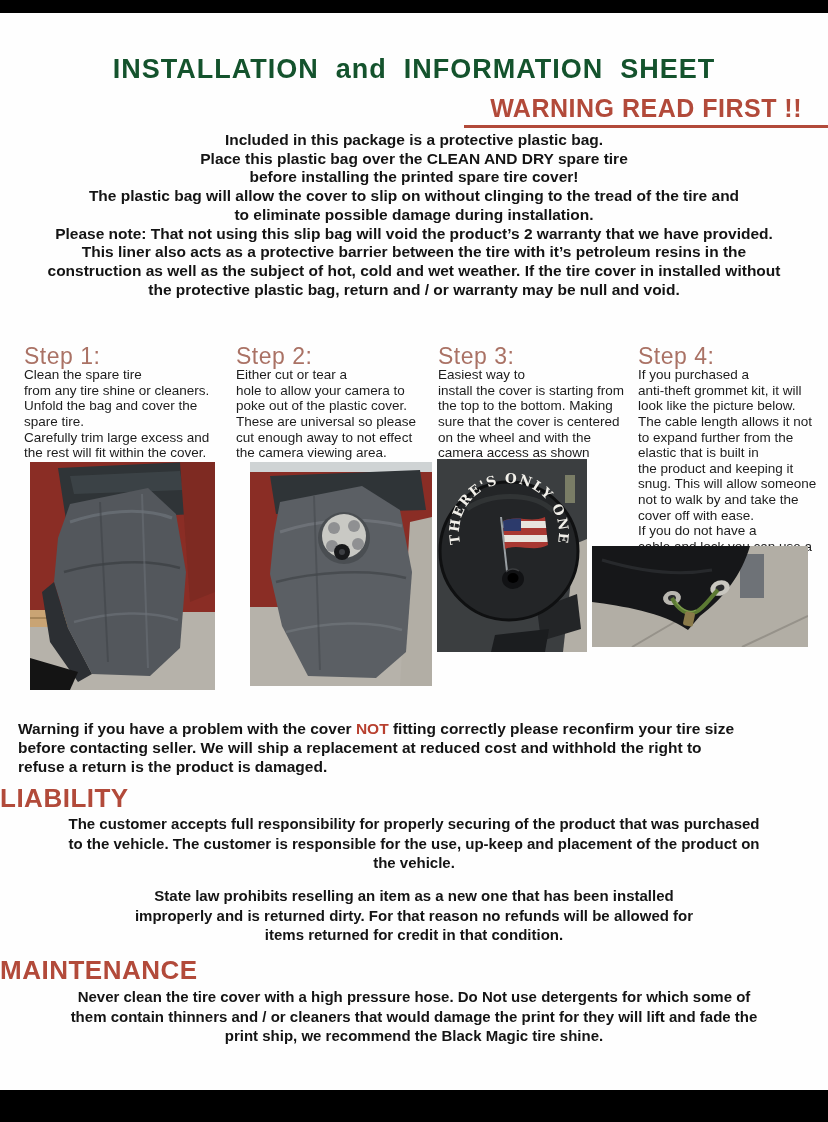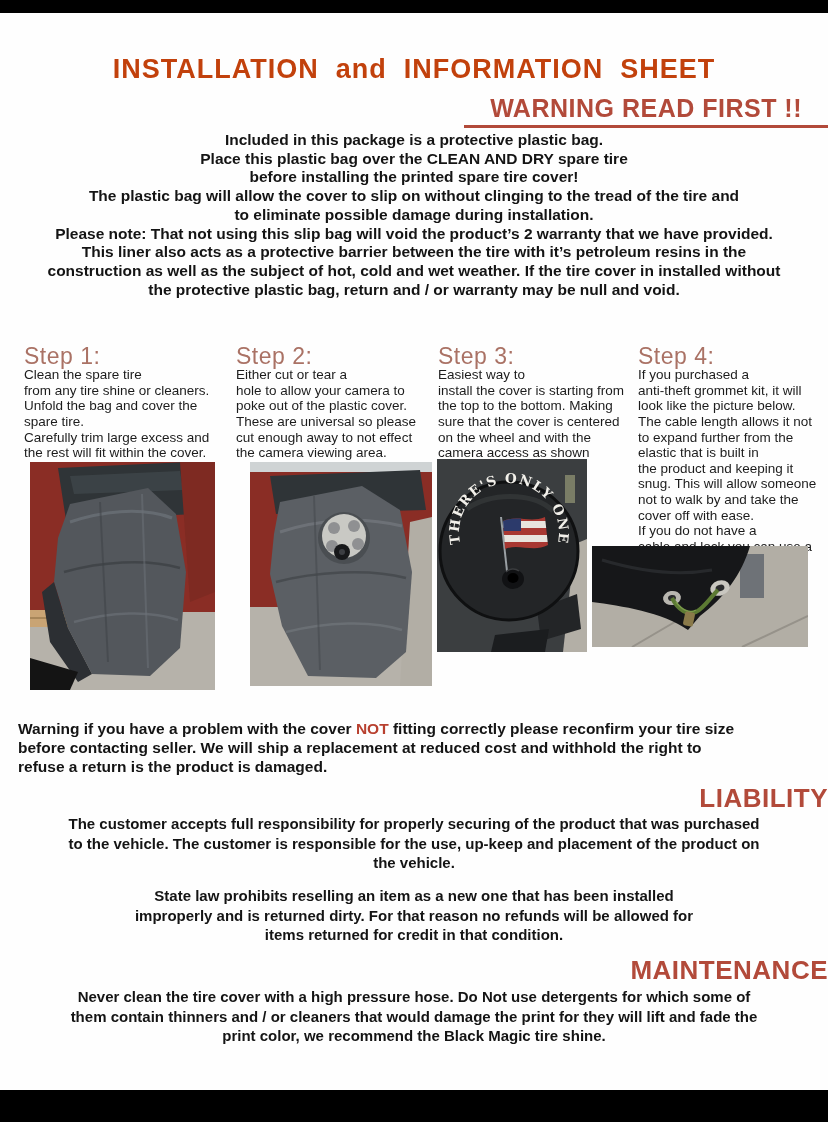--- a/index.html
+++ b/index.html
@@ -3,21 +3,21 @@
 <meta charset="utf-8">
 <style>
   * { margin:0; padding:0; box-sizing:border-box; }
   body { background:#ffffff; font-family:"Liberation Sans", sans-serif; }
   .page { position:relative; width:828px; height:1122px; background:#fefefe; overflow:hidden; margin:0 auto; }
   .bar { position:absolute; left:0; width:828px; background:#000; }
   .bar-top { top:0; height:13px; }
   .bar-bottom { top:1090px; height:32px; }
 
   .doc-title { position:absolute; top:54px; left:0; width:828px; text-align:center;
-    font-size:27px; font-weight:bold; color:#c2410c; letter-spacing:1px; white-space:pre; }
+    font-size:27px; font-weight:bold; color:#14532d; letter-spacing:1px; white-space:pre; }
   .warning-banner { position:absolute; top:94px; left:0; width:828px; text-align:right; }
   .warning-banner span { display:inline-block; font-size:25px; font-weight:bold; color:#b24a3a;
     border-bottom:3px solid #b24a3a; padding:0 26px 2px 26px; letter-spacing:0.5px; }
 
   .intro { position:absolute; top:131px; left:14px; width:800px; text-align:center;
     font-size:15.5px; font-weight:bold; color:#141414; line-height:18.7px; white-space:pre-line; }
 
   .step { position:absolute; font-size:13.5px; line-height:15.6px; color:#1c1c1c; white-space:pre-line; }
   .step-label { font-size:23px; color:#aa7265; letter-spacing:0.5px; }
   .step1 { left:24px;  top:333px; width:214px; }
@@ -29,21 +29,21 @@
   .photo svg { display:block; }
   .photo1 { left:30px;  top:462px; width:185px; height:228px; }
   .photo2 { left:250px; top:462px; width:182px; height:224px; }
   .photo3 { left:437px; top:459px; width:150px; height:193px; }
   .photo4 { left:592px; top:546px; width:216px; height:101px; }
 
   .fit-warning { position:absolute; top:719px; left:18px; width:798px;
     font-size:15.5px; font-weight:bold; color:#141414; line-height:19.2px; white-space:pre-line; }
   .fit-warning .red { color:#b8402f; }
 
-  .section-heading { position:absolute; left:0; width:828px; text-align:right;
+  .section-heading { position:absolute; left:0; width:828px; text-align:left;
     font-size:26px; font-weight:bold; color:#b24a3a; letter-spacing:0.5px; }
   .heading-liability { top:783px; }
   .heading-maintenance { top:955px; }
 
   .body-para { position:absolute; left:14px; width:800px; text-align:center;
     font-size:15px; font-weight:bold; color:#141414; line-height:19.5px; white-space:pre-line; }
   .para-liability { top:814px; }
   .para-resale { top:886px; }
   .para-maintenance { top:987px; }
 </style>
@@ -219,16 +219,16 @@
   <div class="body-para para-liability">The customer accepts full responsibility for properly securing of the product that was purchased
 to the vehicle.  The customer is responsible for the use, up-keep and placement of the product on
 the vehicle.</div>
   <div class="body-para para-resale">State law prohibits reselling an item as a new one that has been installed
 improperly and is returned dirty. For that reason no refunds will be allowed for
 items returned for credit in that condition.</div>
 
   <div class="section-heading heading-maintenance">MAINTENANCE</div>
   <div class="body-para para-maintenance">Never clean the tire cover with a high pressure hose.  Do Not  use detergents for which some of
 them contain thinners and / or cleaners that would damage the print for they will lift and fade the
-print color, we recommend the Black Magic tire shine.</div>
+print ship, we recommend the Black Magic tire shine.</div>
 
   <div class="bar bar-bottom"></div>
 </div>
 
 </body></html>

